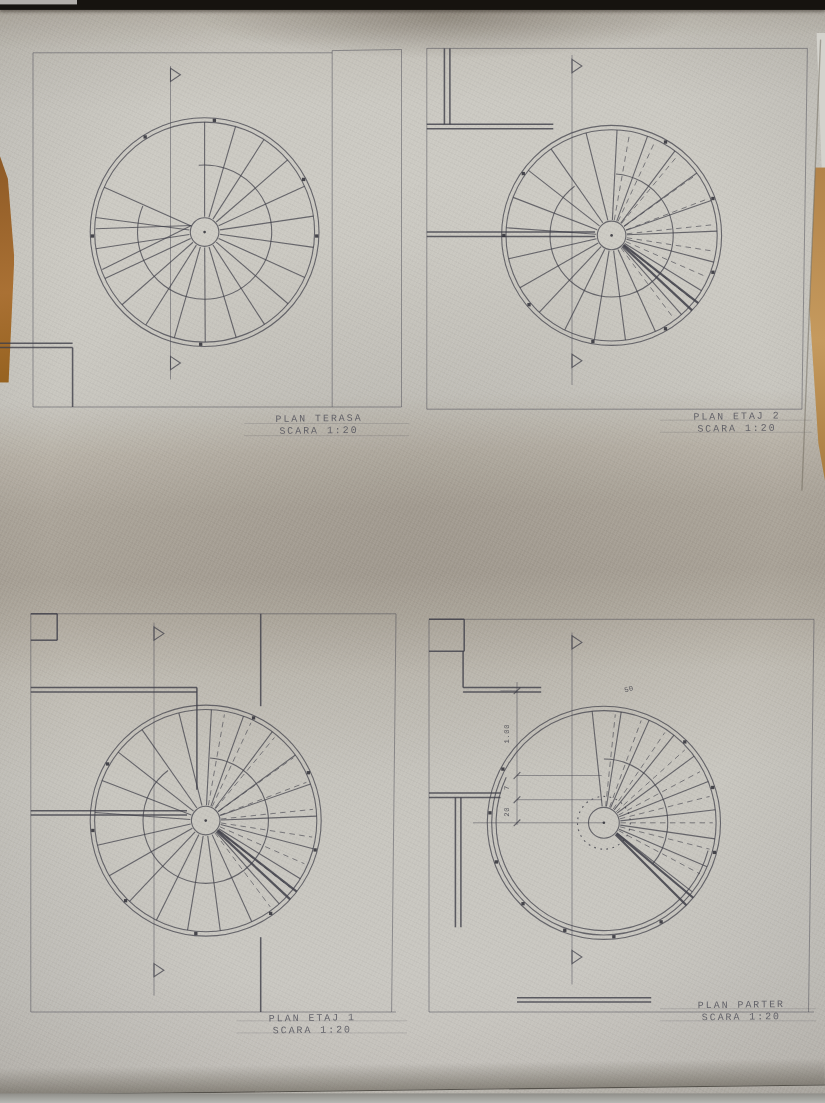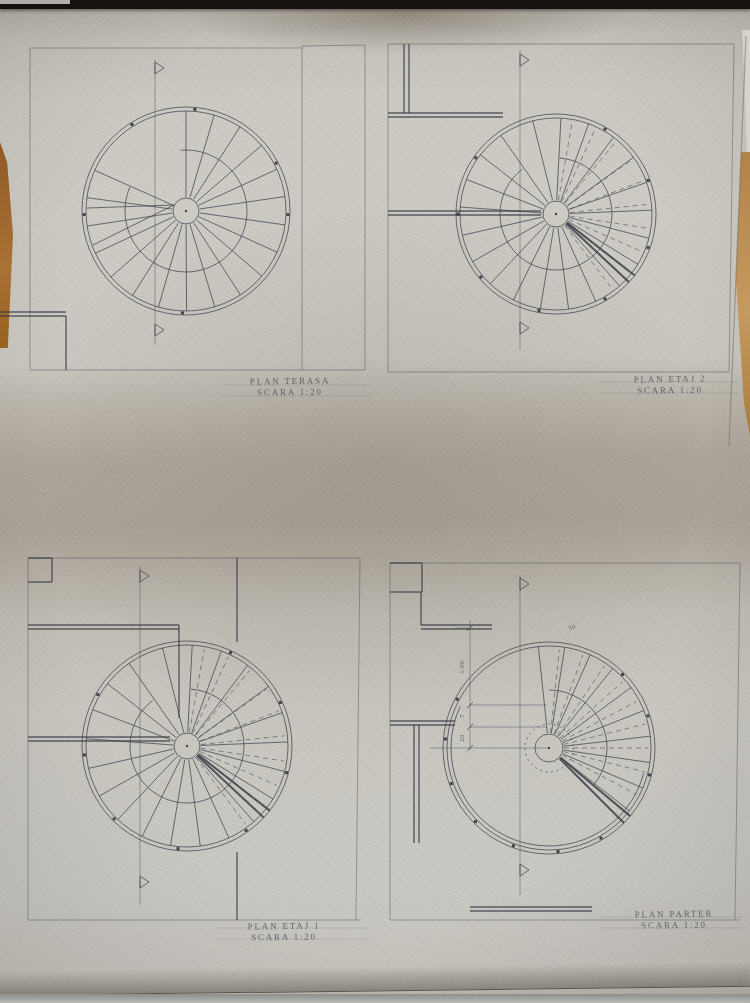--- a/index.html
+++ b/index.html
@@ -1,17 +1,17 @@
 <!DOCTYPE html>
 <html><head>
 <meta charset="utf-8">
 <style>
   html,body{margin:0;padding:0;background:#8a867e;}
   .scene{position:relative;width:750px;height:1003px;overflow:hidden;
-         background:#b9b5ae;font-family:Liberation Serif, serif;}
+         background:#b9b5ae;font-family:Liberation Mono, monospace;}
 
   
   .paper{position:absolute;inset:0;
     background:
       radial-gradient(ellipse 320px 55px at 54% 1.5%, rgba(88,78,66,.42), transparent 70%),
       radial-gradient(ellipse 60% 40% at 50% 46%, rgba(70,62,52,.10), transparent 75%),
       radial-gradient(ellipse at 50% 45%, transparent 62%, rgba(60,55,50,.13) 100%),
       linear-gradient(179deg,
         #a39d92 0%, #b4afa5 1.4%, #c3c0b8 4.5%, #cac8c1 10%,
         #cccac3 22%, #c7c5be 36%, #b6b0a5 41%, #aaa398 46%,

